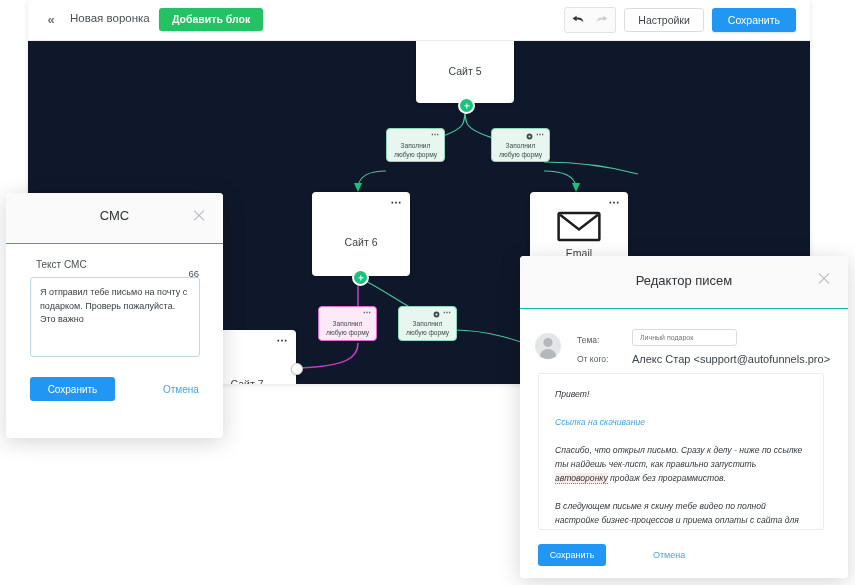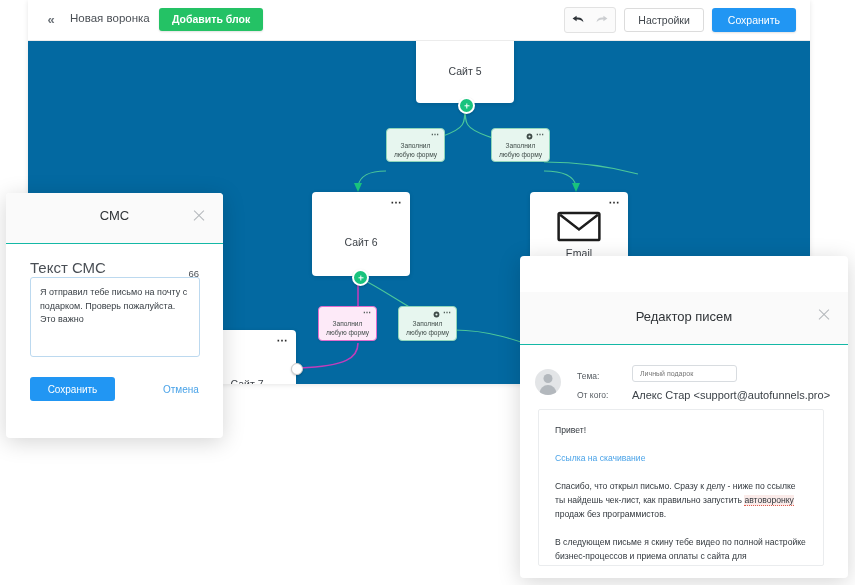--- a/index.html
+++ b/index.html
@@ -64,21 +64,21 @@
   }
   .tb-save{
     height:24px;padding:0 16px;border:none;border-radius:3px;
     background:#2196f3;color:#ffffff;
     font-family:"Liberation Sans",sans-serif;font-size:10.5px;
     line-height:24px;cursor:pointer;box-shadow:0 1px 2px rgba(0,0,0,.12);
   }
   
   #canvas{
     position:absolute;left:0;top:40px;width:782px;height:344px;
-    background:#0369a1;
+    background:#0f172a;
     overflow:hidden;
     text-decoration:underline;
   }
   #edges{position:absolute;left:0;top:0;width:782px;height:344px;}
   
   .node{
     position:absolute;background:#ffffff;border-radius:4px;
     box-shadow:0 1px 4px rgba(0,0,0,.13);
     z-index:3;
   }
@@ -165,21 +165,21 @@
     background:none;border:none;color:#4aa3e8;cursor:pointer;
     font-family:"Liberation Sans",sans-serif;
     margin-left:35px;
   }
   
   #sms-modal{left:6px;top:193px;width:217px;height:245px;}
   #sms-modal .modal-head{height:50px;}
   #sms-modal .modal-title{top:15px;font-size:13px;}
   .sms-body{position:relative;padding:0;}
   .sms-lbl{
-    position:absolute;left:24px;top:15px;font-size:15px;color:#4a4f55;
+    position:absolute;left:30px;top:15px;font-size:10px;color:#4a4f55;
   }
   .sms-count{
     position:absolute;right:24px;top:24px;font-size:9.5px;color:#4a4f55;
   }
   .sms-textarea{
     position:absolute;left:24px;top:33px;width:170px;height:80px;
     border:1px solid #bcd9ef;border-radius:3px;background:#fff;
     box-sizing:border-box;padding:8px 9px;
     font-family:"Liberation Sans",sans-serif;font-size:9px;
     color:#3a4046;line-height:13.5px;resize:none;outline:none;
@@ -188,21 +188,21 @@
   .sms-save{
     position:absolute;left:24px;top:133px;width:85px;height:24px;
     font-size:10px;
   }
   .sms-cancel{
     position:absolute;left:122px;top:133px;height:24px;font-size:10px;
     padding:0;
   }
   
   #mail-modal{left:520px;top:256px;width:328px;height:322px;}
-  #mail-modal .modal-head{height:52px;margin-top:36px;}
+  #mail-modal .modal-head{height:52px;}
   #mail-modal .modal-title{top:17px;font-size:13px;}
   .mail-body{position:relative;}
   .avatar{
     position:absolute;left:15px;top:24px;width:26px;height:26px;
     border-radius:50%;background:#e3e5e7;overflow:hidden;
   }
   .avatar:before{
     content:"";position:absolute;left:50%;top:5px;width:9px;height:9px;
     border-radius:50%;background:#b3b8bd;transform:translateX(-50%);
   }
@@ -223,21 +223,21 @@
   .from-val{
     position:absolute;left:112px;top:44px;font-size:11px;color:#3c4248;
     white-space:nowrap;
   }
   .mail-content{
     position:absolute;left:18px;top:64px;width:286px;height:157px;
     border:1px solid #eaecee;border-radius:2px;background:#fff;
     box-sizing:border-box;padding:13px 16px;overflow:hidden;
   }
   .mail-content p{
-    margin:0 0 14px 0;font-size:8.6px;color:#32383e;line-height:14px;
+    margin:0 0 14px 0;font-size:8.6px;color:#32383e;line-height:14px;font-style:italic;
   }
   .mail-content p:last-child{margin-bottom:0;}
   .spell{
     border-bottom:1.3px dotted #e05b4e;
     background:rgba(224,91,78,.12);
   }
   .mail-link{color:#4aa3e8;text-decoration:none;}
   .mail-save{
     position:absolute;left:18px;top:235px;width:68px;height:22px;
     font-size:9px;

